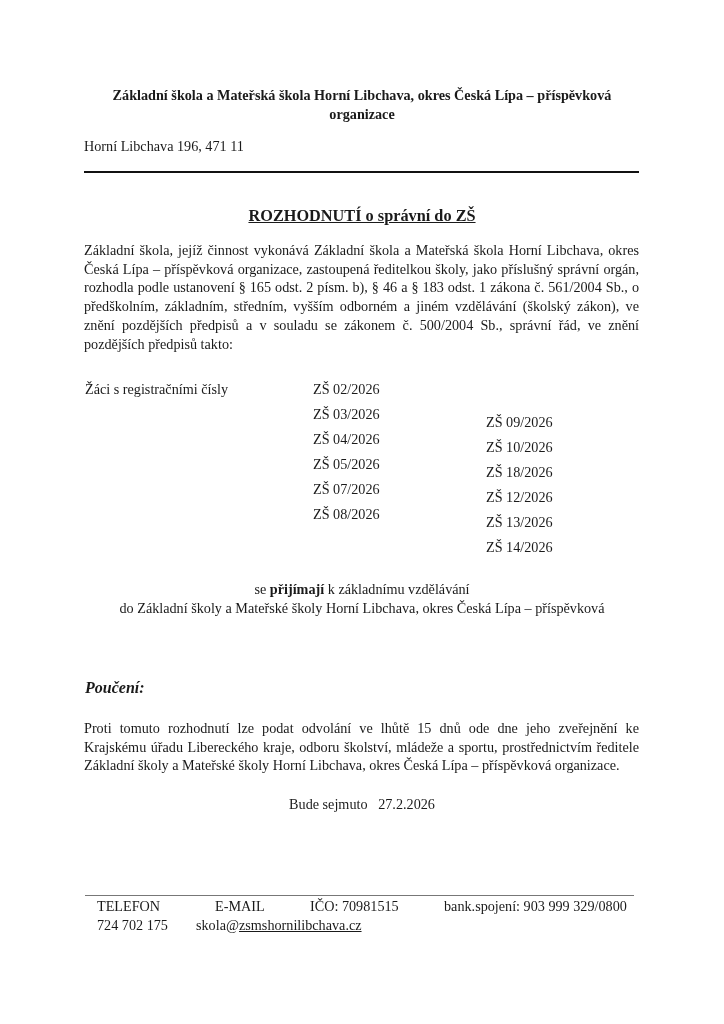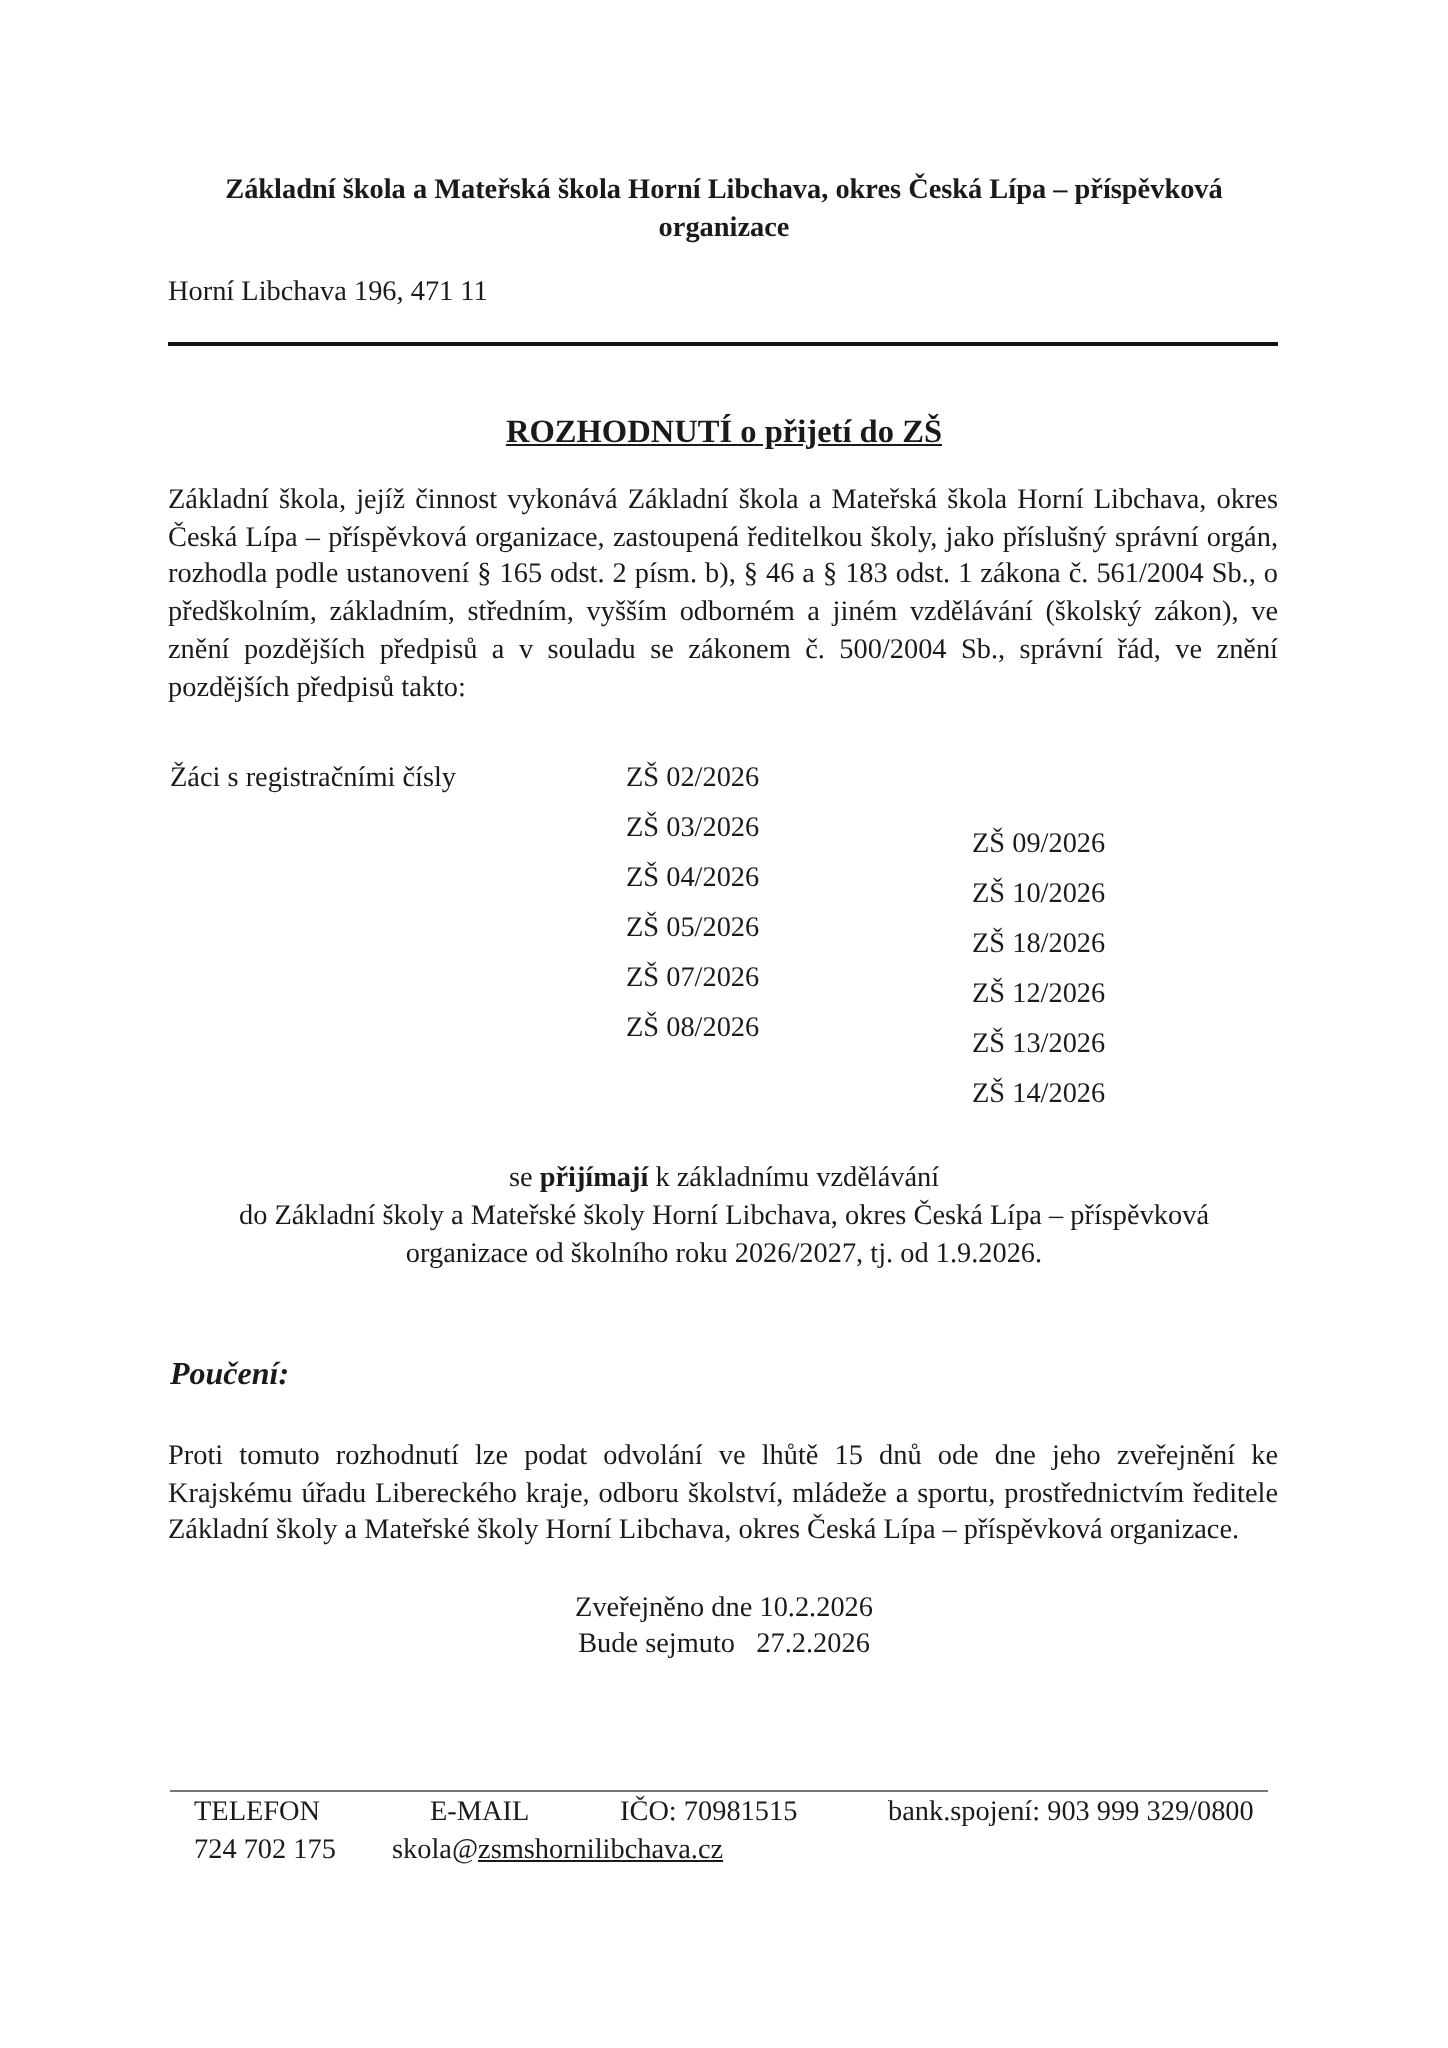--- a/index.html
+++ b/index.html
@@ -67,21 +67,21 @@
   .foot-ico { left: 310px; }
   .foot-bank { left: 444px; }
 </style>
 </head>
 <body>
 
 <div class="abs hdr-title">Základní škola a Mateřská škola Horní Libchava, okres Česká Lípa – příspěvková organizace</div>
 <div class="abs hdr-addr">Horní Libchava 196, 471 11</div>
 <div class="abs hdr-rule"></div>
 
-<div class="abs doc-title">ROZHODNUTÍ o přijetí do ZŠ</div>
+<div class="abs doc-title">ROZHODNUTÍ o správní do ZŠ</div>
 
 <div class="abs intro">Základní škola, jejíž činnost vykonává Základní škola a Mateřská škola Horní Libchava, okres Česká Lípa – příspěvková organizace, zastoupená ředitelkou školy, jako příslušný správní orgán, rozhodla podle ustanovení § 165 odst. 2 písm. b), § 46 a § 183 odst. 1 zákona č. 561/2004 Sb., o předškolním, základním, středním, vyšším odborném a jiném vzdělávání (školský zákon), ve znění pozdějších předpisů a v souladu se zákonem č. 500/2004 Sb., správní řád, ve znění pozdějších předpisů takto:</div>
 
 <div class="abs students-label">Žáci s registračními čísly</div>
 <div class="abs reg-col reg-col-1">
   <div>ZŠ 02/2026</div>
   <div>ZŠ 03/2026</div>
   <div>ZŠ 04/2026</div>
   <div>ZŠ 05/2026</div>
   <div>ZŠ 07/2026</div>
@@ -92,28 +92,26 @@
   <div>ZŠ 10/2026</div>
   <div>ZŠ 18/2026</div>
   <div>ZŠ 12/2026</div>
   <div>ZŠ 13/2026</div>
   <div>ZŠ 14/2026</div>
 </div>
 
 <div class="abs decision">
   <div><span>se </span><b>přijímají</b><span> k základnímu vzdělávání</span></div>
   <div>do Základní školy a Mateřské školy Horní Libchava, okres Česká Lípa – příspěvková</div>
-  <div>organizace od školního roku 2026/2027, tj. od 1.9.2026.</div>
 </div>
 
 <div class="abs pouceni-head">Poučení:</div>
 <div class="abs pouceni-text">Proti tomuto rozhodnutí lze podat odvolání ve lhůtě 15 dnů ode dne jeho zveřejnění ke Krajskému úřadu Libereckého kraje, odboru školství, mládeže a sportu, prostřednictvím ředitele Základní školy a Mateřské školy Horní Libchava, okres Česká Lípa – příspěvková organizace.</div>
 
 <div class="abs published">
-  <div><span>Zveřejněno dne</span> <span>10.2.2026</span></div>
   <div><span>Bude sejmuto</span>&nbsp;&nbsp;&nbsp;<span>27.2.2026</span></div>
 </div>
 
 <div class="abs foot-rule"></div>
 <div class="abs foot foot-phone">
   <div>TELEFON</div>
   <div>724 702 175</div>
 </div>
 <div class="abs foot foot-email">
   <div class="lbl">E-MAIL</div>

